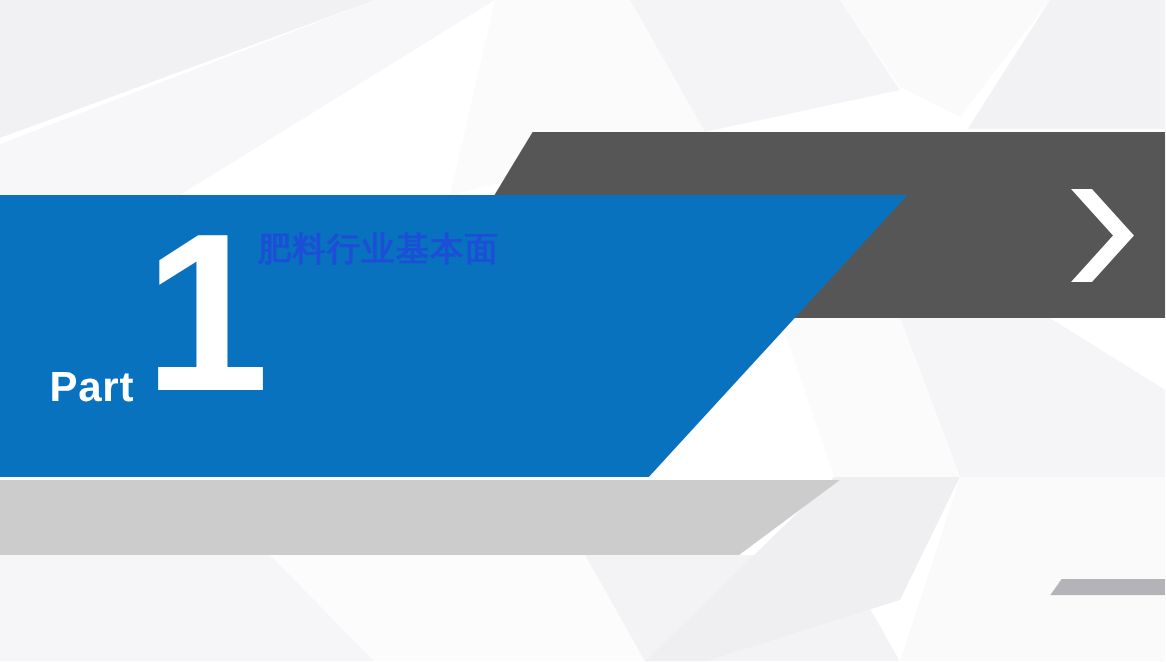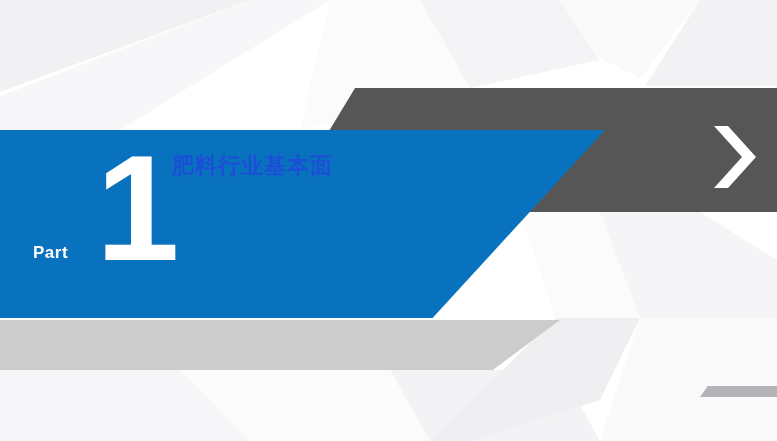--- a/index.html
+++ b/index.html
@@ -78,21 +78,21 @@
     top: 126px;
     width: 52px;
     height: 62px;
   }
 
   
   .part-label {
     position: absolute;
     left: 33px;
     top: 244px;
-    font-size: 17px;
+    font-size: 28px;
     font-weight: bold;
     color: #ffffff;
     letter-spacing: 0.5px;
     line-height: 1;
   }
 
   .big-number {
     position: absolute;
     left: 96px;
     top: 133px;

